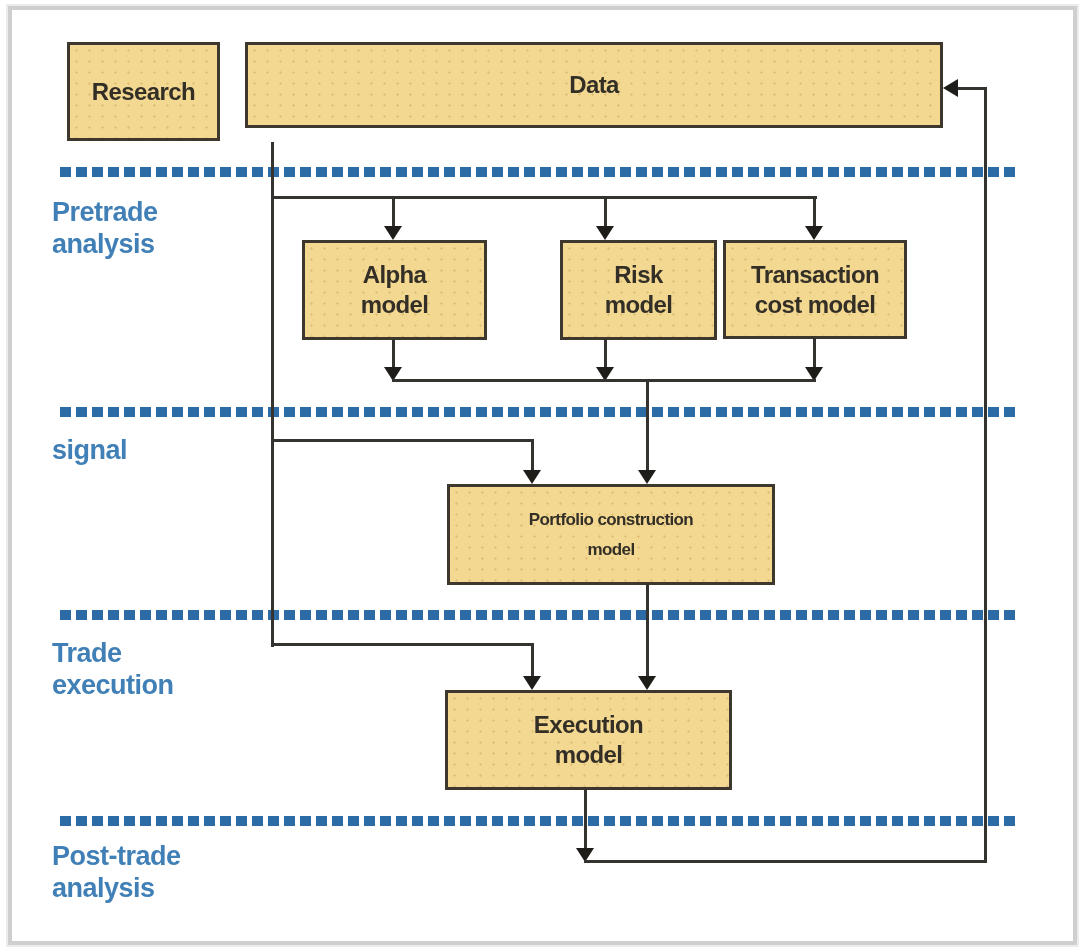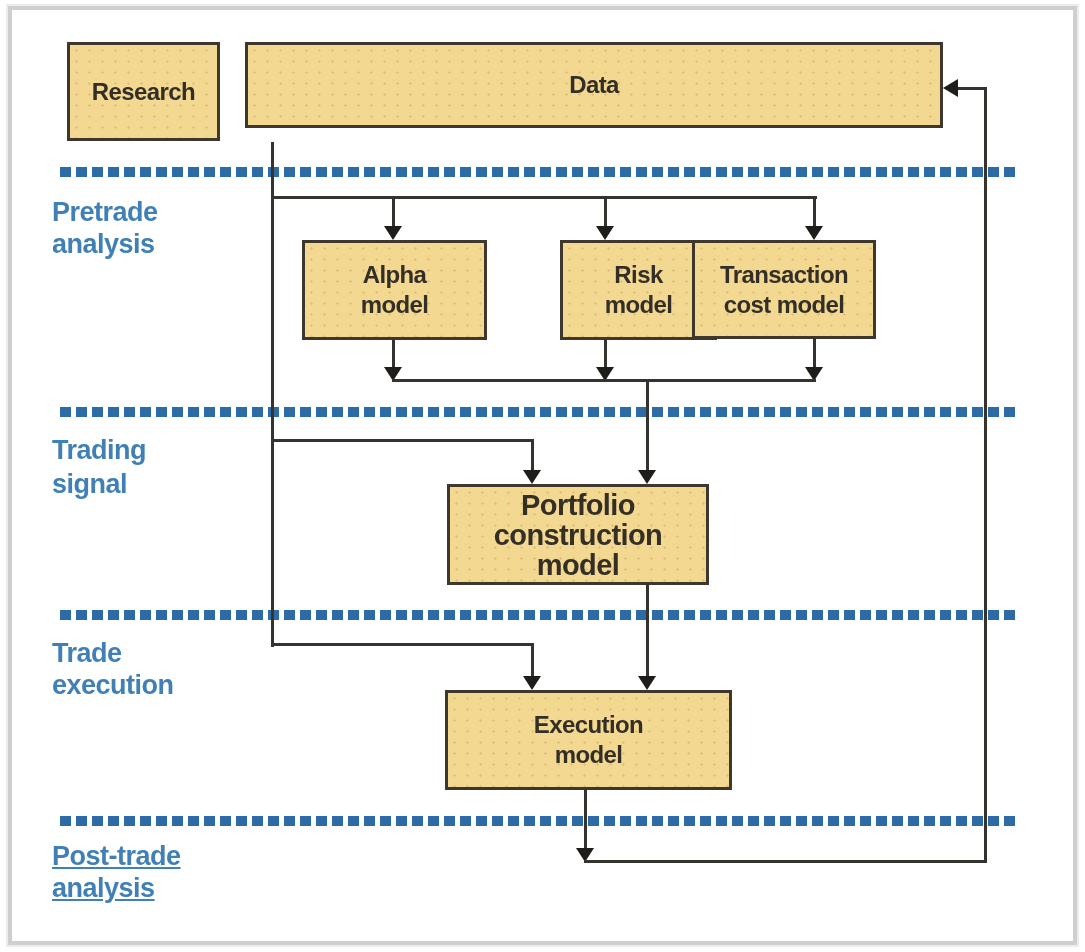--- a/index.html
+++ b/index.html
@@ -70,53 +70,52 @@
 <div class="fbox" style="left:302px;top:240px;width:185px;height:100px;">
   <span>Alpha</span>
   <span>model</span>
 </div>
 
 <div class="fbox" style="left:513px;top:240px;width:157px;height:100px;margin-left:47px;">
   <span>Risk</span>
   <span>model</span>
 </div>
 
-<div class="fbox" style="left:692px;top:240px;width:184px;height:99px;">
+<div class="fbox" style="left:723px;top:240px;width:184px;height:99px;">
   <span>Transaction</span>
   <span>cost model</span>
 </div>
 
-<div class="fbox" style="left:447px;top:484px;width:262px;height:101px;font-size:29px;">
+<div class="fbox" style="left:447px;top:484px;width:328px;height:101px;font-size:17px;">
   <span>Portfolio construction</span>
   <span>model</span>
 </div>
 
 <div class="fbox" style="left:445px;top:690px;width:287px;height:100px;">
   <span>Execution</span>
   <span>model</span>
 </div>
 
 <div class="divider" style="top:167px;"></div>
 <div class="divider" style="top:407px;"></div>
 <div class="divider" style="top:610px;"></div>
 <div class="divider" style="top:816px;"></div>
 
 <div class="section-label" style="top:196px;">
   <div>Pretrade</div>
   <div>analysis</div>
 </div>
 <div class="section-label three" style="top:433px;">
-  <div>Trading</div>
   <div>signal</div>
 </div>
 <div class="section-label" style="top:637px;">
   <div>Trade</div>
   <div>execution</div>
 </div>
-<div class="section-label" style="top:840px;text-decoration:underline;">
+<div class="section-label" style="top:840px;">
   <div>Post-trade</div>
   <div>analysis</div>
 </div>
 
 <div class="vline" style="left:271px;top:142px;height:505px;"></div>
 
 <div class="hline" style="left:271px;top:196px;width:546px;"></div>
 <div class="vline" style="left:392px;top:196px;height:32px;"></div>
 <div class="vline" style="left:604px;top:196px;height:32px;"></div>
 <div class="vline" style="left:813px;top:196px;height:32px;"></div>

